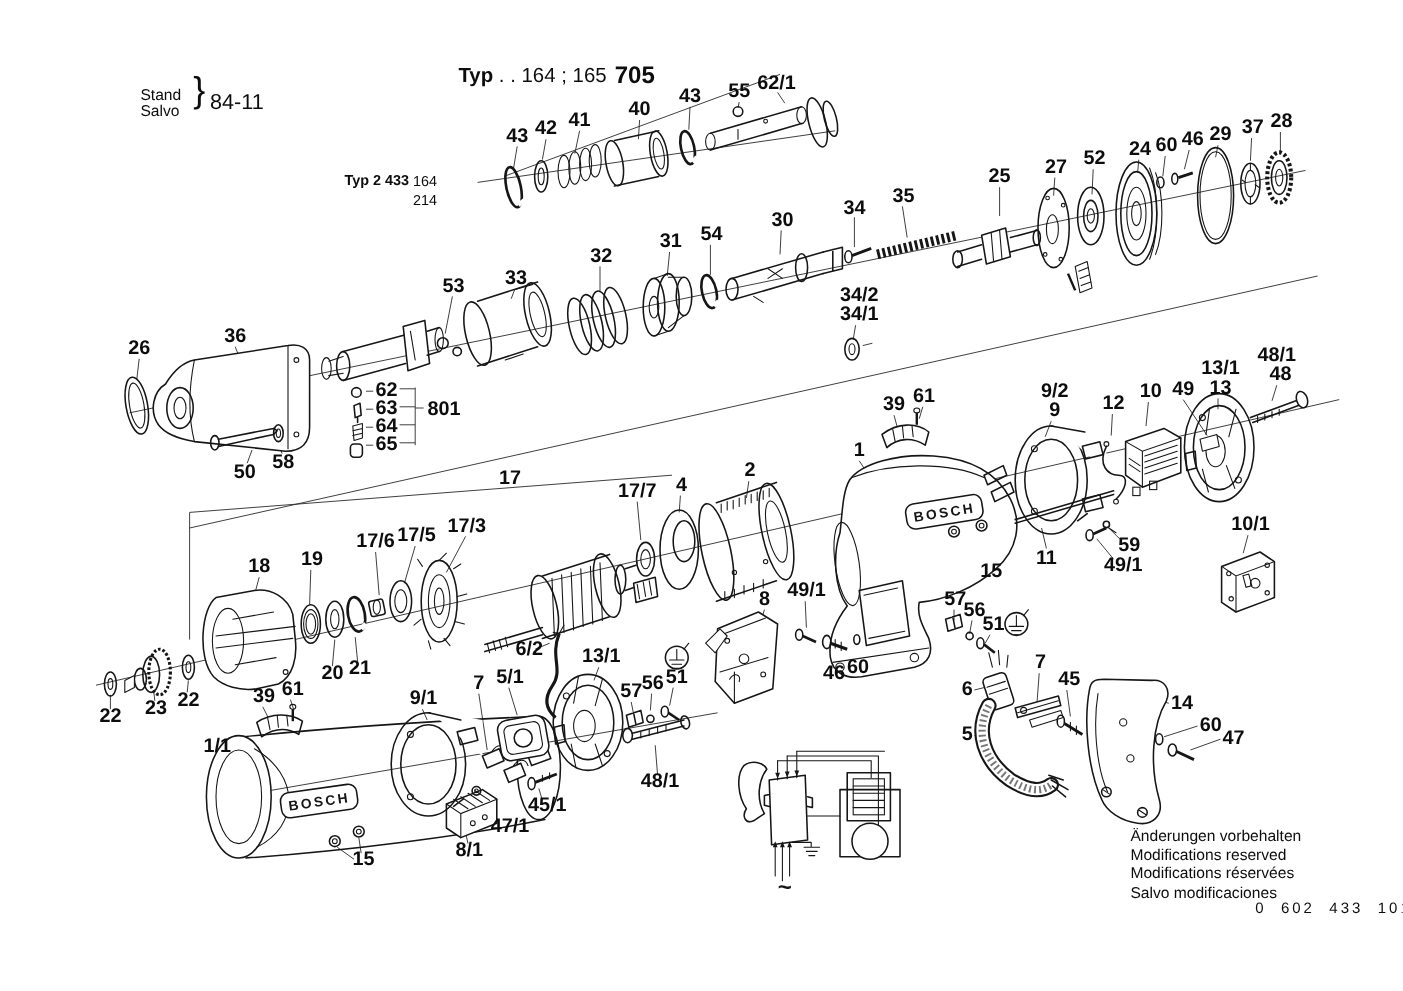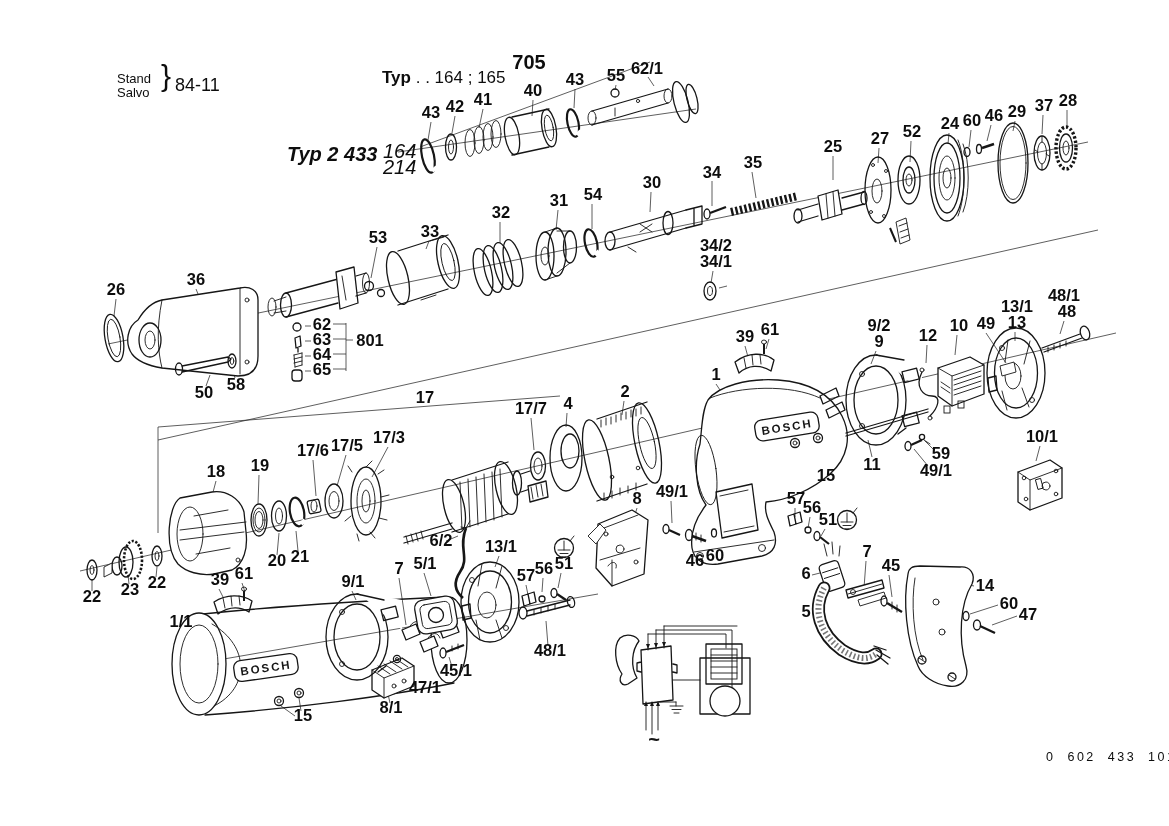--- a/index.html
+++ b/index.html
@@ -13,23 +13,23 @@
   .fw1{fill:#fff;stroke:#161616;stroke-width:0.9;stroke-linejoin:round;}
   .thin{fill:none;stroke:#2a2a2a;stroke-width:0.75;}
   .lbl{font:700 16.5px "Liberation Sans",sans-serif;fill:#0d0d0d;}
   .hdr{position:absolute;white-space:nowrap;}
   .b{font-weight:700;}
   #typ-top{left:85px;top:40px;font-size:19px;}
   #typ-top .l2{display:block;margin-left:143px;}
   #stand{left:85px;top:72px;font-size:13px;line-height:14px;margin-left:32px;}
   #stand .brace{position:absolute;left:44px;top:-3px;font-size:30px;font-weight:400;}
   #stand .val{position:absolute;left:58px;top:6px;font-size:18px;}
-  #typ2{left:287px;top:143px;font-size:20px;font-style:italic;}
+  #typ2{left:287px;top:143px;font-size:12px;}
   #typ2 .col{display:inline-block;vertical-align:top;line-height:16px;}
-  #typ-mid{left:382px;top:68px;font-size:17px;}
+  #typ-mid{left:382px;top:53px;font-size:17px;}
   #typ-bottom{left:188px;top:740px;font-size:20px;}
   #notes{left:942px;top:689px;font-size:13px;line-height:15.5px;}
   #notes span{display:block;}
   #docnum{left:1046px;top:750px;font-size:12.5px;letter-spacing:2.5px;word-spacing:6px;}
 </style>
 </head>
 <body>
 
 <div id="page">
 
@@ -703,16 +703,22 @@
     <span>214</span>
   </span>
 </div>
 
 <div class="hdr" id="typ-mid">
   <span class="b">Typ</span>
   <span>. .  164 ; 165</span>
 </div>
 
 
+<div class="hdr" id="notes">
+  <span>Änderungen vorbehalten</span>
+  <span>Modifications reserved</span>
+  <span>Modifications réservées</span>
+  <span>Salvo modificaciones</span>
+</div>
 
 <div class="hdr" id="docnum">0 602 433 101</div>
 
 </div>
 
 </body></html>

